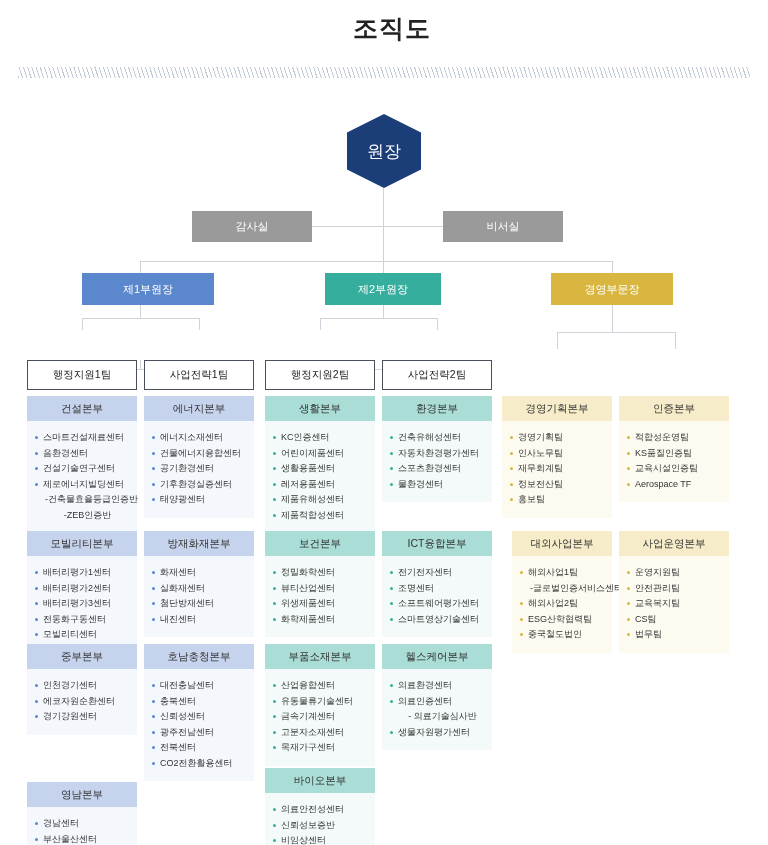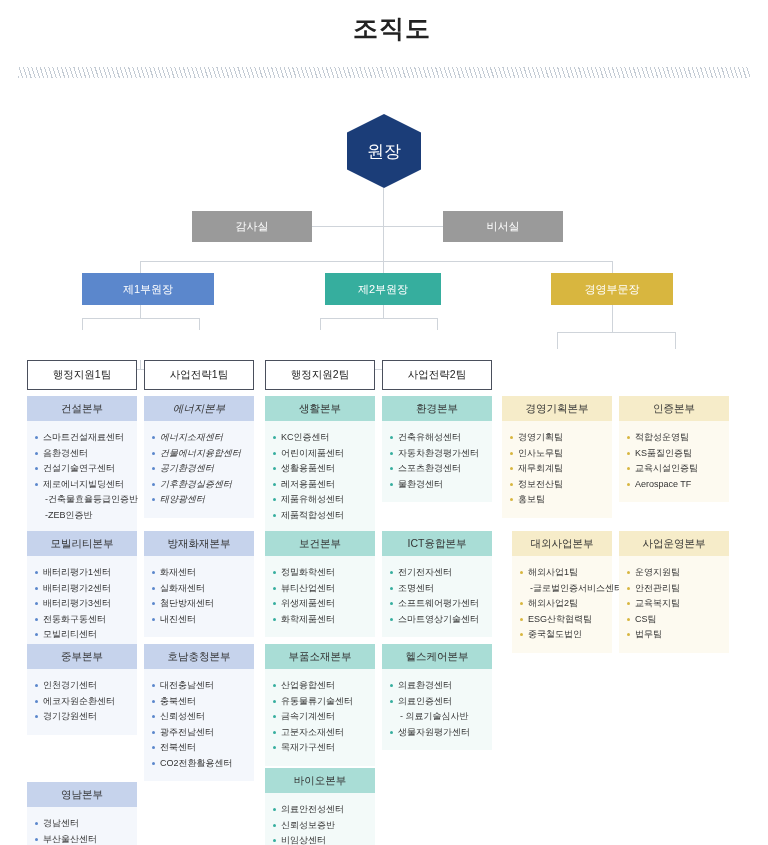--- a/index.html
+++ b/index.html
@@ -107,20 +107,21 @@
   }
   .card li.bullet::before {
     content: "";
     position: absolute;
     left: 1px; top: 6px;
     width: 3px; height: 3px;
     border-radius: 50%;
   }
   .card li.sub {
     padding-left: 11px;
+    text-align: center;
   }
 
   
   .v-blue .card-head { background: #c6d3ec; }
   .v-blue .card-body { background: #f4f7fc; }
   .v-blue li.bullet::before { background: #5b87cc; }
 
   .v-teal .card-head { background: #a9ddd6; }
   .v-teal .card-body { background: #f3faf9; }
   .v-teal li.bullet::before { background: #36ae9e; }
@@ -210,21 +211,21 @@
         <ul>
           <li class="bullet">스마트건설재료센터</li>
           <li class="bullet">음환경센터</li>
           <li class="bullet">건설기술연구센터</li>
           <li class="bullet">제로에너지빌딩센터</li>
           <li class="sub">-건축물효율등급인증반</li>
           <li class="sub">-ZEB인증반</li>
         </ul>
       </div>
     </div>
-  <div class="card v-blue" style="left:144px; top:318px;font-style:italic;">
+  <div class="card v-blue" style="left:144px; top:318px;">
       <div class="card-head">에너지본부</div>
       <div class="card-body">
         <ul>
           <li class="bullet">에너지소재센터</li>
           <li class="bullet">건물에너지융합센터</li>
           <li class="bullet">공기환경센터</li>
           <li class="bullet">기후환경실증센터</li>
           <li class="bullet">태양광센터</li>
         </ul>
       </div>

